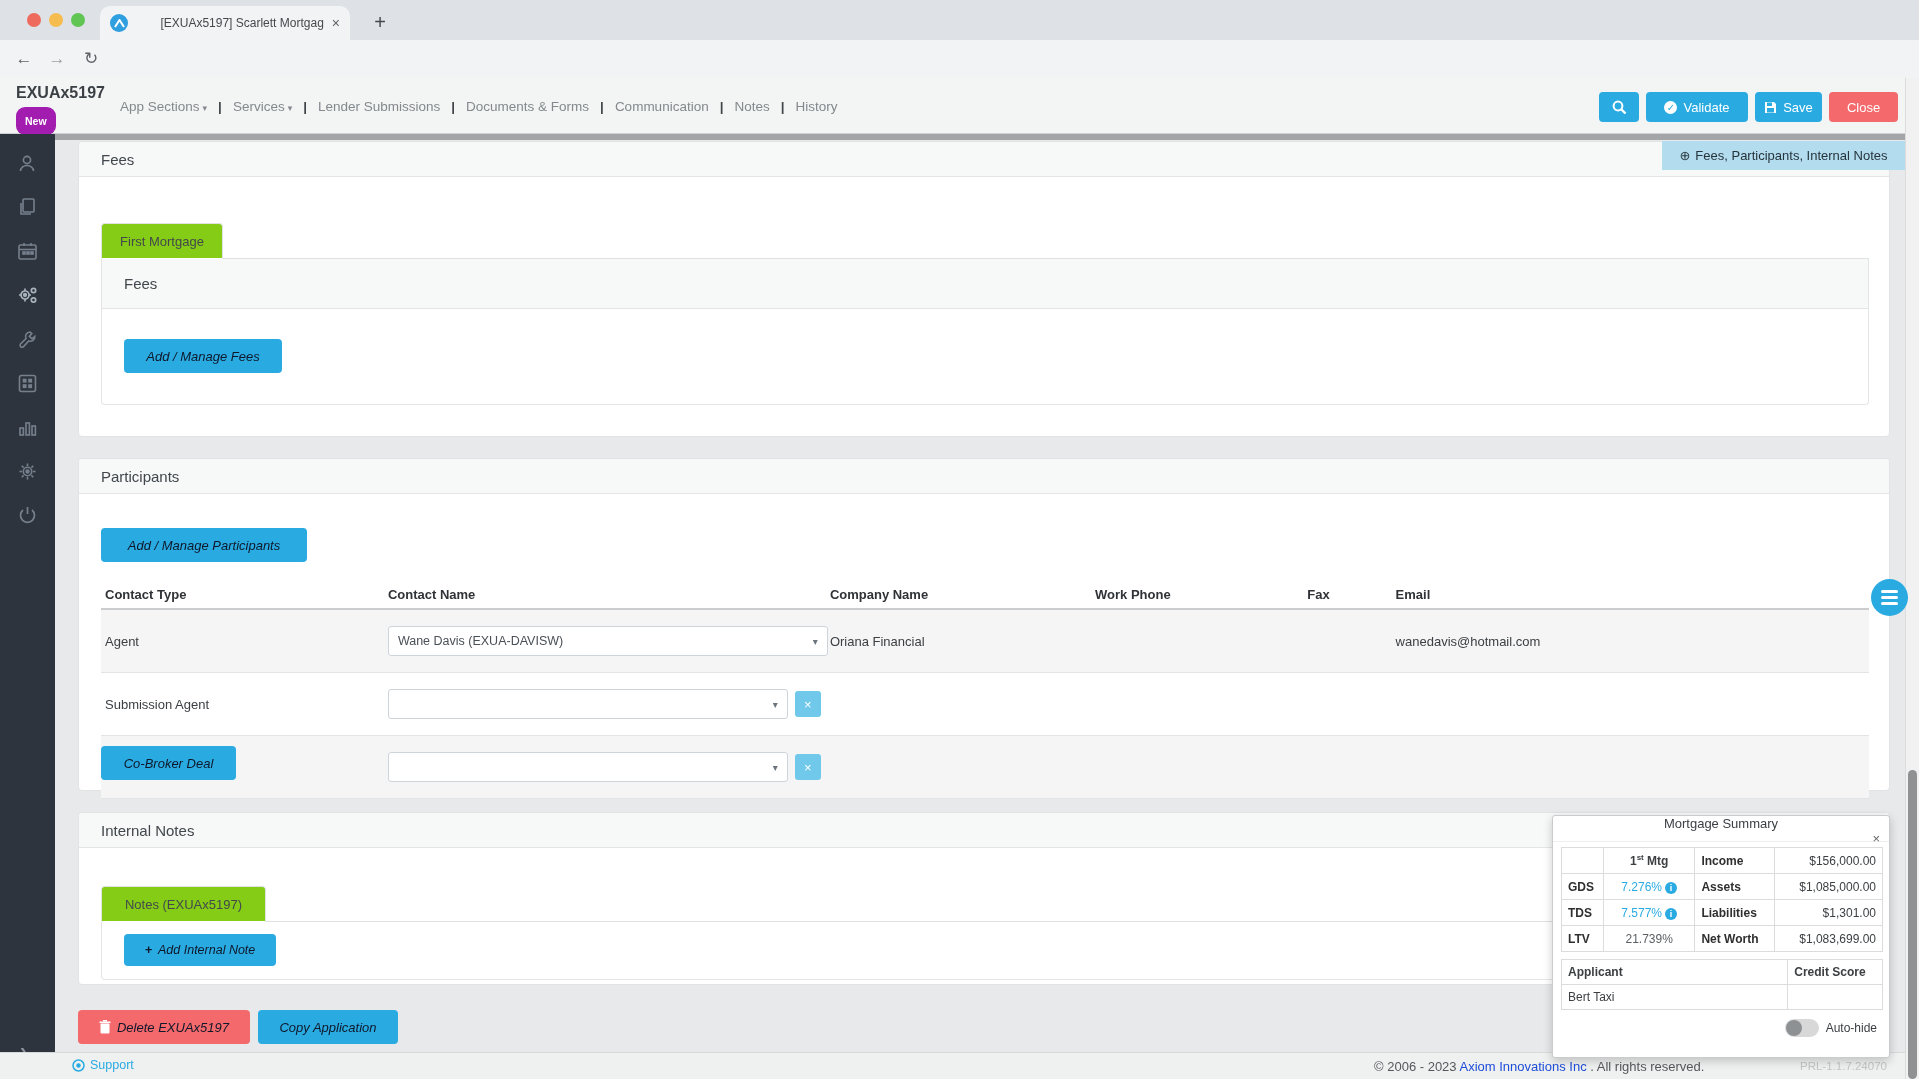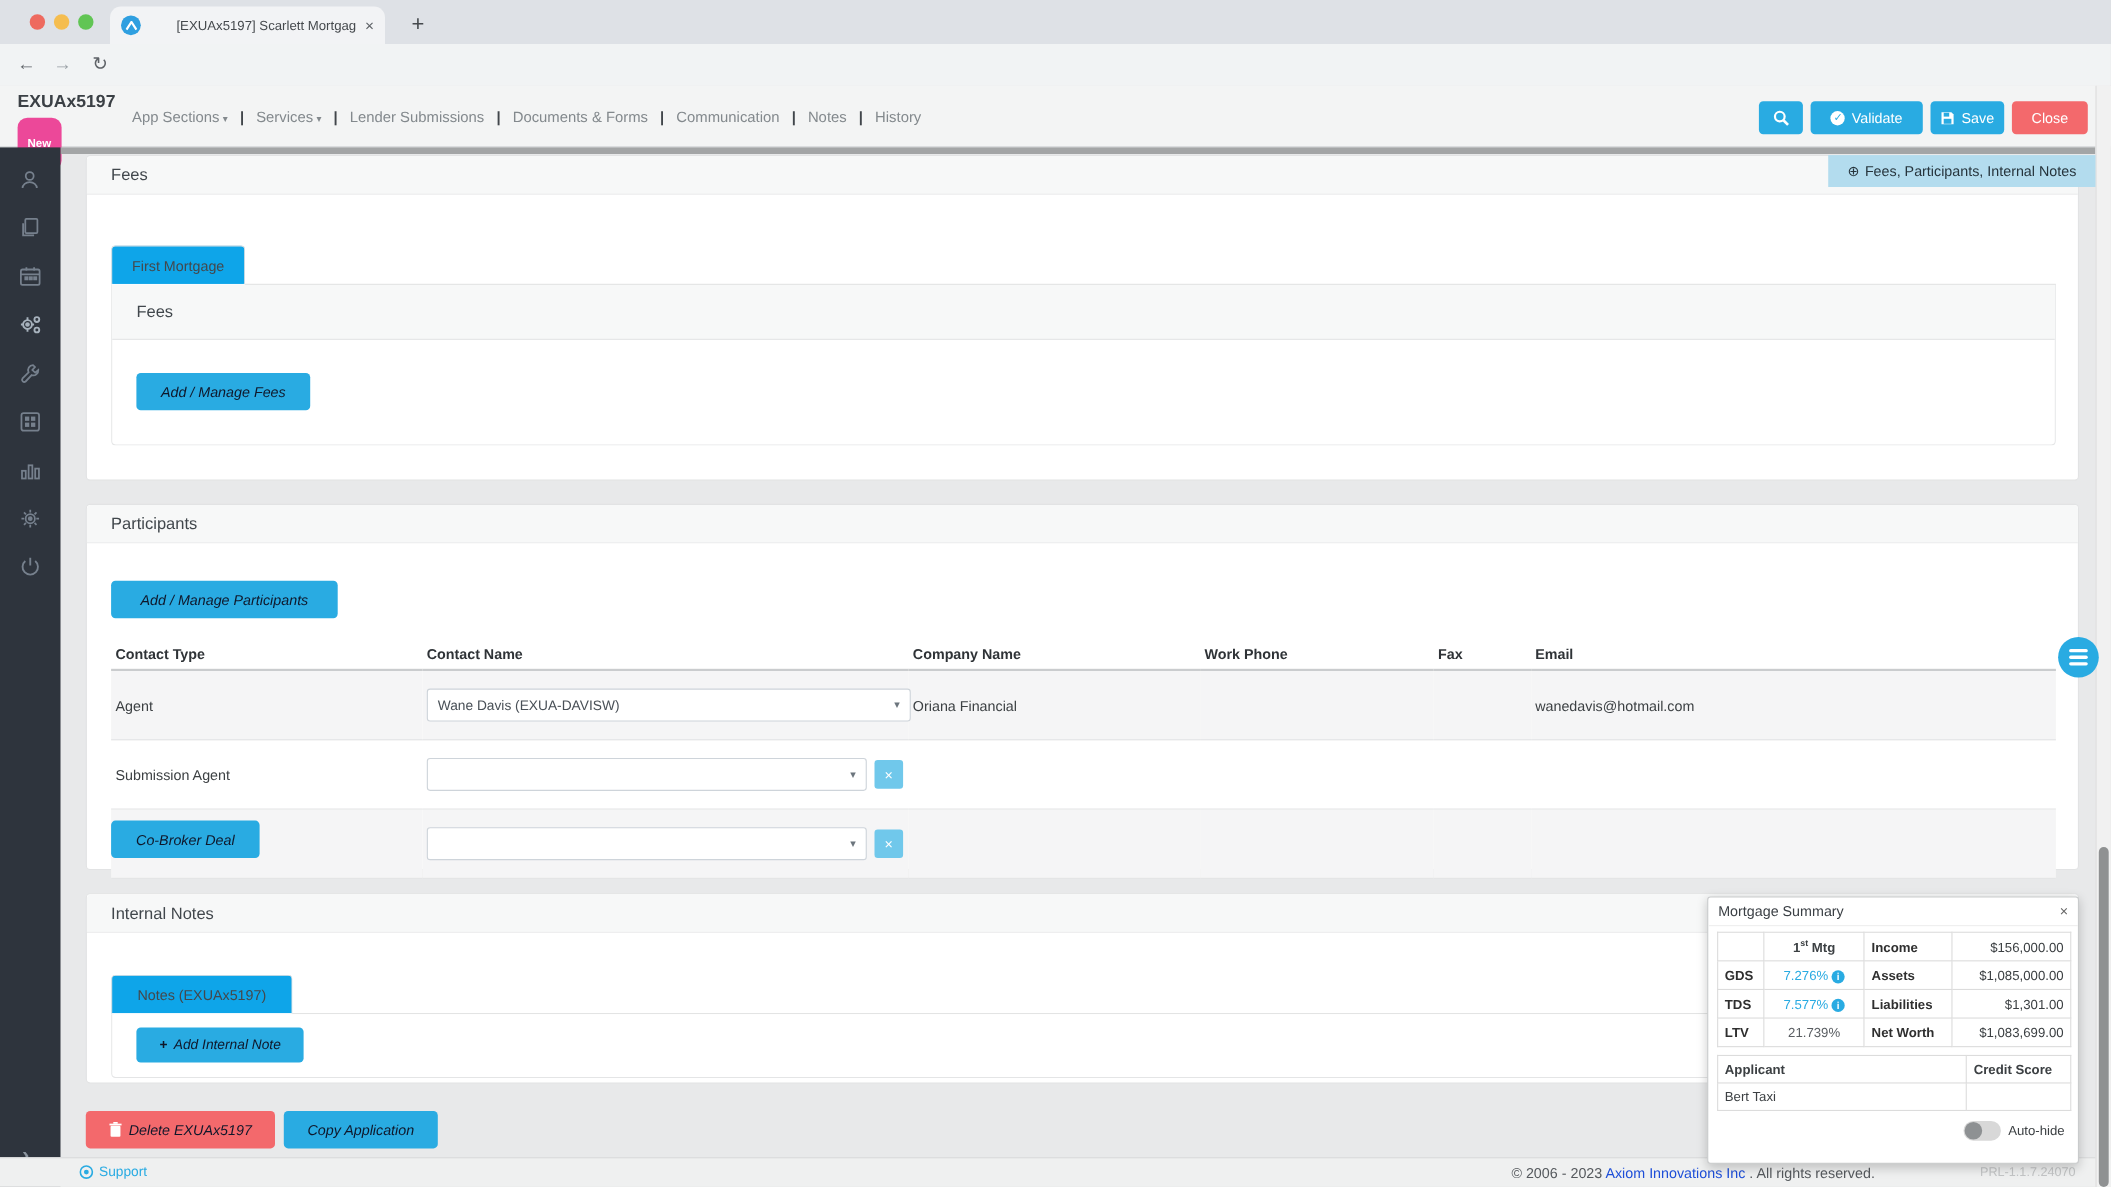--- a/index.html
+++ b/index.html
@@ -20,42 +20,42 @@
   .urlbar { position:absolute; left:114px; top:45px; width:1590px; height:29px; background:#e9ecef; border-radius:15px; display:flex; align-items:center; padding:0 12px; gap:9px; }
   .url-text { font-size:13px; color:#202124; flex:1; }
   .exticon { position:absolute; top:46px; font-size:15px; color:#5f6368; }
   .avatar { position:absolute; left:1842px; top:45px; width:26px; height:26px; border-radius:50%; background:#e6426f; color:#fff; font-size:12px; font-weight:bold; text-align:center; line-height:26px; }
   .panelicon { position:absolute; left:1816px; top:49px; width:18px; height:18px; border:2px solid #5f6368; border-radius:3px; }
   .panelicon::after { content:""; position:absolute; right:0; top:0; width:5px; height:14px; background:#5f6368; }
 
   
   .appbar { position:absolute; left:0; top:78px; width:1919px; height:56px; background:#f3f4f4; border-bottom:1px solid #cfd2d4; }
   .brand-id { position:absolute; left:16px; top:6px; font-size:16px; font-weight:bold; color:#3b4045; }
-  .brand-badge { position:absolute; left:16px; top:29px; background:#ec4899; color:#fff; font-size:10.5px; font-weight:bold; padding:18px 9px; border-radius:9px; }
+  .brand-badge { position:absolute; left:16px; top:29px; background:#a21caf; color:#fff; font-size:10.5px; font-weight:bold; padding:8px 9px; border-radius:9px; }
   .mainnav { position:absolute; left:120px; top:0; height:56px; display:flex; align-items:center; gap:11px; font-size:13.5px; color:#83898d; }
   .mainnav .sep { color:#41464b; font-weight:bold; }
   .mainnav .caret { font-size:9px; margin-left:3px; }
   .appbtn { position:absolute; top:14px; height:30px; border-radius:4px; color:#fff; font-size:13px; display:flex; align-items:center; justify-content:center; gap:6px; }
   .btn-blue { background:#29abe2; }
   .btn-red { background:#f3696c; }
   .icon-circle-check { width:13px; height:13px; background:#fff; border-radius:50%; color:#29abe2; font-size:10px; line-height:13px; text-align:center; font-weight:bold; }
 
   .shadowbar { position:absolute; left:55px; top:134px; width:1850px; height:6px; background:#a3a5a6; }
 
   
   .sidebar { position:absolute; left:0; top:134px; width:55px; height:945px; background:#2e343d; }
   .side-ic { position:absolute; left:16px; width:23px; height:23px; }
   .side-chevron { position:absolute; left:20px; top:905px; color:#8b949e; font-size:20px; font-weight:bold; }
 
   
   .card { position:absolute; background:#fff; border:1px solid #e2e3e4; border-radius:4px; }
   .card-head { height:35px; background:#f7f8f8; border-bottom:1px solid #e4e5e6; border-radius:4px 4px 0 0; display:flex; align-items:center; padding-left:22px; font-size:15px; color:#41474c; }
   .jump-badge { position:absolute; left:1662px; top:141px; width:243px; height:29px; background:#b3dcee; color:#26343c; font-size:13px; display:flex; align-items:center; justify-content:center; gap:5px; z-index:30; }
   .tabbar { position:absolute; border-bottom:1px solid #e0e1e2; height:36px; }
-  .ui-tab { position:absolute; left:0; top:0; height:36px; background:#0ea5e9; border:1px solid #e0e1e2; border-bottom:1px solid #fff; border-radius:4px 4px 0 0; display:flex; align-items:center; justify-content:center; font-size:13px; color:#44484c; z-index:2; }
+  .ui-tab { position:absolute; left:0; top:0; height:36px; background:#84cc16; border:1px solid #e0e1e2; border-bottom:1px solid #fff; border-radius:4px 4px 0 0; display:flex; align-items:center; justify-content:center; font-size:13px; color:#44484c; z-index:2; }
   .inner-panel { position:absolute; background:#fff; border:1px solid #e4e5e6; border-radius:0 0 4px 4px; border-top:none; }
   .inner-head { height:50px; background:#f7f8f8; border-bottom:1px solid #e4e5e6; display:flex; align-items:center; padding-left:22px; font-size:15px; color:#41474c; }
   .blue-btn { background:#29abe2; color:#0f172a; border-radius:4px; font-size:13px; display:flex; align-items:center; justify-content:center; gap:6px; border:none;font-style:italic; }
 
   
   .ptable { position:absolute; left:22px; top:122px; width:1768px; border-collapse:collapse; table-layout:fixed; font-size:13px; }
   .ptable th { text-align:left; font-weight:bold; color:#2f3337; padding:6px 4px; border-bottom:2px solid #caccce; }
   .ptable td { padding:16px 4px; height:43px; border-top:1px solid #e3e4e5; color:#3c4043; font-size:13px; }
   .ptable tr.striped td { background:#f5f5f6; }
   .ptable tr:last-child td { border-bottom:1px solid #e3e4e5; }
@@ -70,21 +70,21 @@
   .copyright { position:absolute; left:1374px; top:6px; color:#55595d; font-size:13px; white-space:nowrap; }
   .copyright .lnk { color:#1d4ed8;margin-top:28px; }
   .version { position:absolute; left:1800px; top:7px; color:#c3c5c6; font-size:11.5px; }
 
   
   .scroll-track { position:absolute; left:1905px; top:78px; width:14px; height:1001px; background:#f1f1f1; border-left:1px solid #dcdcdc; }
   .scroll-thumb { position:absolute; left:2px; top:692px; width:9px; height:309px; background:#8f9192; border-radius:5px; }
 
   
   .popup { position:absolute; left:1552px; top:815px; width:338px; height:243px; background:#fff; border:1px solid #c9cbcc; border-radius:3px; box-shadow:0 3px 10px rgba(0,0,0,.2); z-index:40; font-size:12px; }
-  .popup-head { height:26px; display:flex; align-items:center; padding:0 9px; color:#3a3f44; font-size:13px; border-bottom:1px solid #eee; }
+  .popup-head { height:26px; display:flex; align-items:center; padding:0 9px; color:#3a3f44; font-size:13px; border-bottom:1px solid #eee;flex-direction:column; }
   .popup-close { margin-left:auto; color:#666; font-size:13px; }
   .sum-table { position:absolute; left:8px; top:31px; width:322px; border-collapse:collapse; }
   .sum-table td { border:1px solid #dcdcdc; height:26px; padding:2px 6px; color:#3c4043; }
   .sum-table .lbl { font-weight:bold; color:#2f2f2f; }
   .sum-table .pct { text-align:center; }
   .sum-table .blue { color:#29abe2; }
   .sum-table .val { text-align:right; }
   .info-dot { display:inline-block; width:12px; height:12px; border-radius:50%; background:#29abe2; color:#fff; font-size:9px; font-weight:bold; text-align:center; line-height:12px; font-style:normal; margin-left:3px; }
   .app-table { position:absolute; left:8px; top:143px; width:322px; border-collapse:collapse; }
   .app-table td { border:1px solid #dcdcdc; height:25px; padding:2px 6px; color:#3c4043; }

